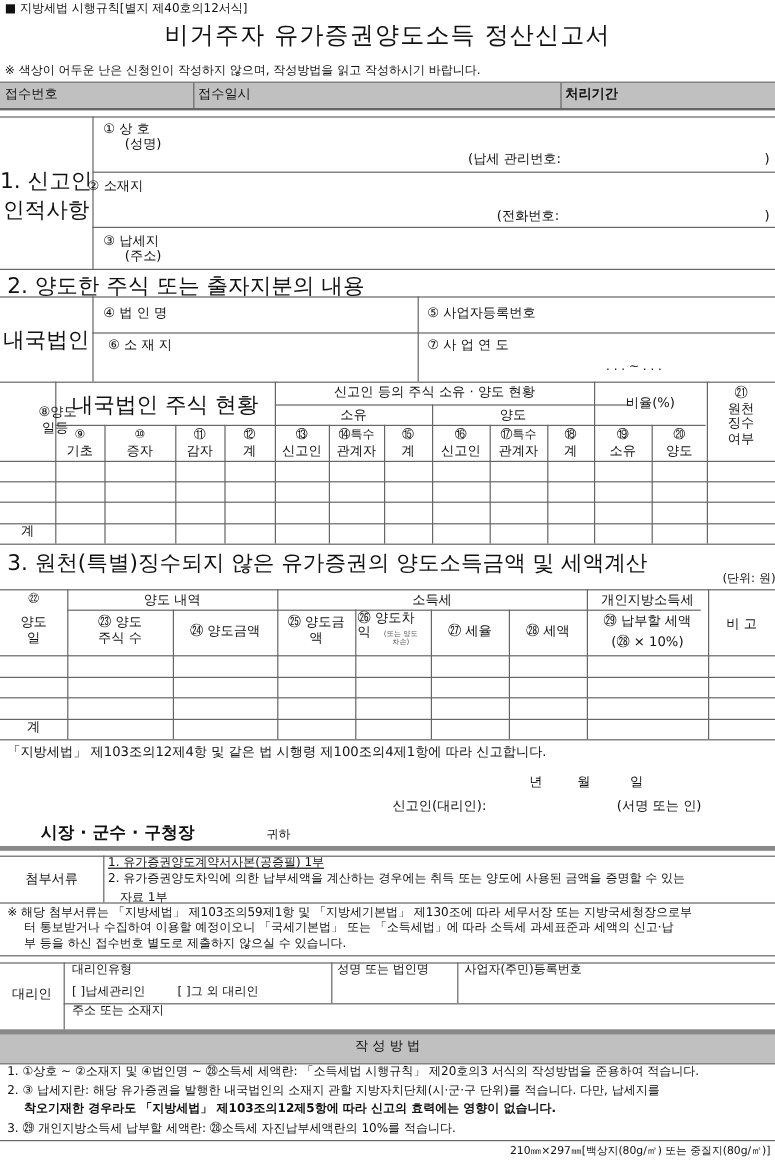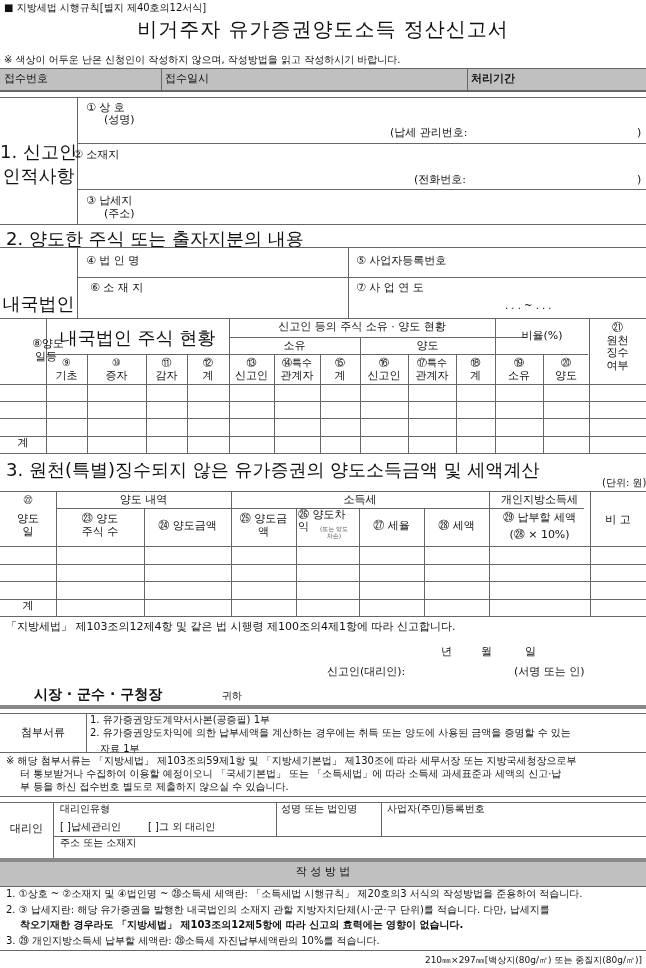--- a/index.html
+++ b/index.html
@@ -58,21 +58,21 @@
 <div class="t f11" style="left:637px;top:174px;">)</div>
 <div class="hl" style="left:77px;top:189px;width:569px;"></div>
 <div class="t f11" style="left:86px;top:195px;">③ 납세지</div>
 <input class="field f11" style="left: 160px; top: 194px; width: 470px; height: 18px;" value="">
 <div class="hl" style="left:0;top:224px;width:646px;"></div>
 
 <div class="t f12" style="left:6px;top:229px;">2. 양도한 주식 또는 출자지분의 내용</div>
 <div class="hl" style="left:0;top:247px;width:646px;"></div>
 <div class="vl" style="left:77px;top:247px;height:71px;"></div>
 <div class="vl" style="left:348px;top:247px;height:71px;"></div>
-<div class="t f12 c" style="left:0;top:274px;width:77px;margin-top:20px;">내국법인</div>
+<div class="t f12 c" style="left:0;top:274px;width:77px;">내국법인</div>
 <div class="t f11" style="left:86px;top:255px;">④ 법 인 명</div>
 <input class="field f11" style="left: 160px; top: 253px; width: 180px; height: 18px;" value="">
 <div class="t f11" style="left:356px;top:255px;">⑤ 사업자등록번호</div>
 <input class="field f11" style="left: 470px; top: 253px; width: 170px; height: 18px;" value="">
 <div class="hl" style="left:77px;top:277px;width:569px;"></div>
 <div class="t f11" style="left:90px;top:282px;">⑥ 소 재 지</div>
 <input class="field f11" style="left: 160px; top: 282px; width: 180px; height: 18px;" value="">
 <div class="t f11" style="left:356px;top:282px;">⑦ 사  업  연  도</div>
 <div class="t f10" style="left:505px;top:300px;">.   .   .  ~   .   .   .</div>
 <input class="field f11" style="left: 470px; top: 282px; width: 170px; height: 16px;" value="">
@@ -217,21 +217,21 @@
 <div class="t f11" style="left:525px;top:646px;">일</div>
 <div class="t f11" style="left:327px;top:666px;">신고인(대리인):</div>
 <div class="t f11" style="left:514px;top:666px;">(서명 또는 인)</div>
 <div class="t" style="left:34px;top:686px;font-size:14px;font-weight:bold;">시장 · 군수 · 구청장</div>
 <div class="t f10" style="left:222px;top:690px;">귀하</div>
 <div class="hl3" style="left:0;top:705px;width:646px;"></div>
 
 <div class="hl" style="left:0;top:713px;width:646px;"></div>
 <div class="vl" style="left:86px;top:713px;height:39px;"></div>
 <div class="t f11 c" style="left:0;top:727px;width:86px;">첨부서류</div>
-<div class="t f10" style="left:90px;top:714px;">1. 유가증권양도계약서사본(공증필) 1부</div>
+<div class="t f10" style="left:90px;top:714px;text-decoration:underline;">1. 유가증권양도계약서사본(공증필) 1부</div>
 <div class="t f10" style="left:90px;top:727px;">2. 유가증권양도차익에 의한 납부세액을 계산하는 경우에는 취득 또는 양도에 사용된 금액을 증명할 수 있는</div>
 <div class="t f10" style="left:100px;top:743px;">자료 1부</div>
 <div class="hl" style="left:0;top:752px;width:646px;"></div>
 <div class="t f10" style="left:6px;top:755px;">※ 해당 첨부서류는 「지방세법」 제103조의59제1항 및 「지방세기본법」 제130조에 따라 세무서장 또는 지방국세청장으로부</div>
 <div class="t f10" style="left:20px;top:768px;">터 통보받거나 수집하여 이용할 예정이오니 「국세기본법」 또는 「소득세법」에 따라 소득세 과세표준과 세액의 신고·납</div>
 <div class="t f10" style="left:20px;top:781px;">부 등을 하신 접수번호 별도로 제출하지 않으실 수 있습니다.</div>
 <div class="hl" style="left:0;top:796px;width:646px;"></div>
 
 <div class="hl" style="left:0;top:802px;width:646px;"></div>
 <div class="vl" style="left:53px;top:802px;height:56px;"></div>

